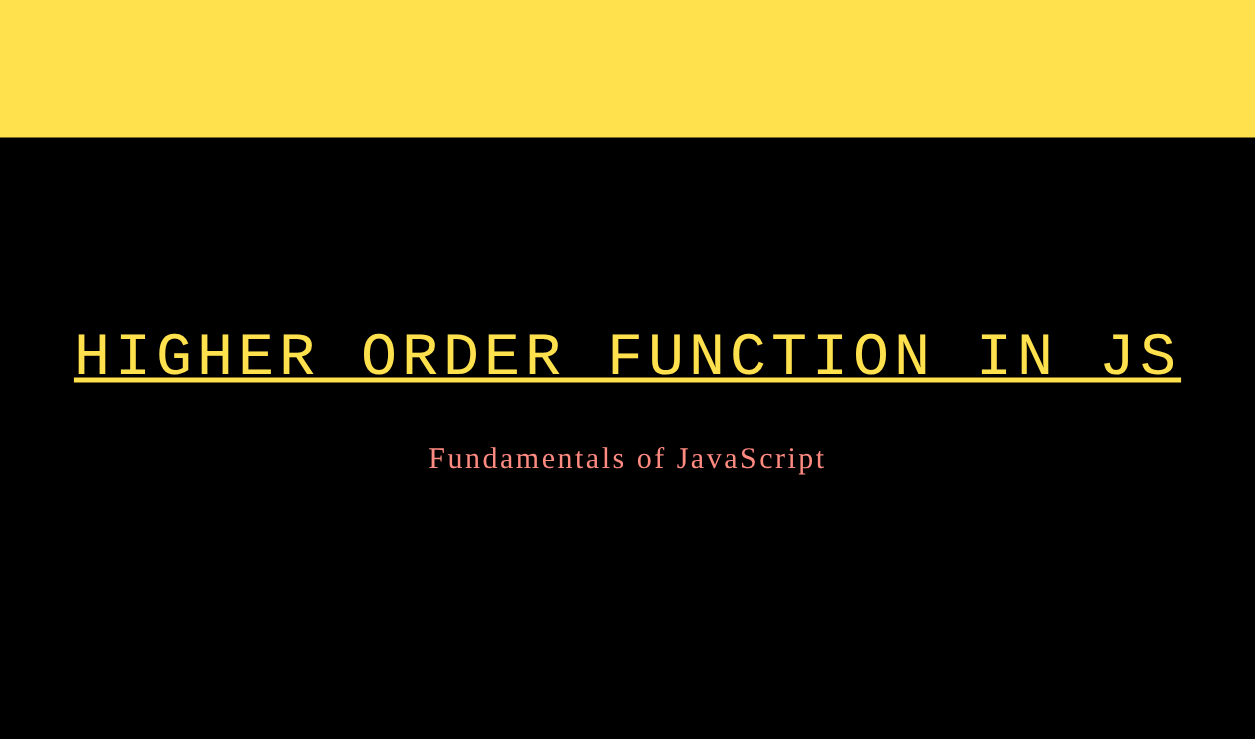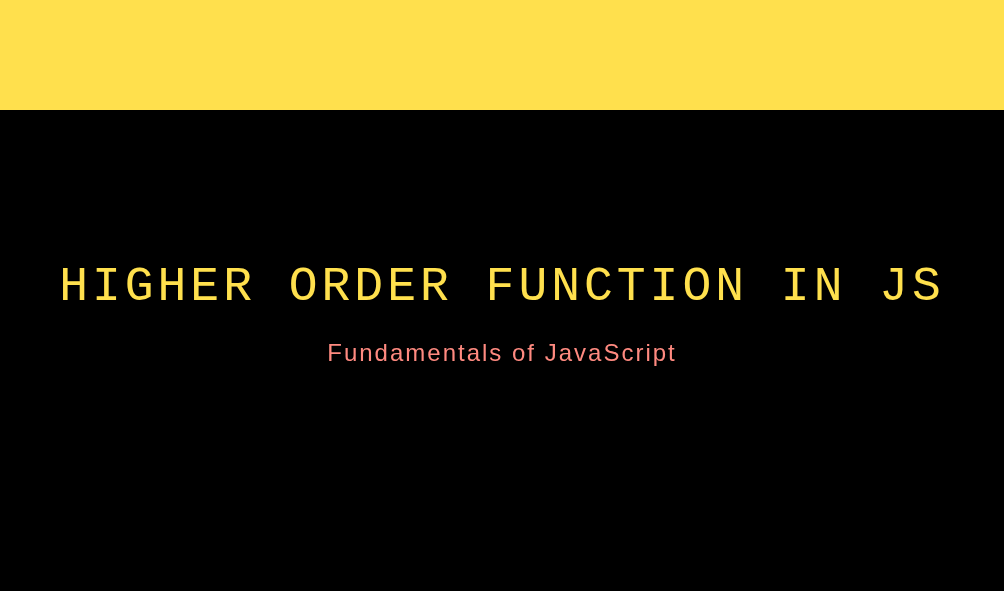--- a/index.html
+++ b/index.html
@@ -27,29 +27,30 @@
       padding-top: 150px;
     }
     .title {
       color: #ffe04d;
       font-size: 48px;
       font-weight: normal;
       letter-spacing: 4px;
       text-align: center;
       font-family: 'Courier New', Courier, monospace;
       text-transform: uppercase;
+      text-decoration: underline;
     }
     .subtitle {
       color: #ff8a80;
       font-size: 24px;
       font-weight: normal;
       letter-spacing: 2px;
       text-align: left;
-      margin-top: 25px;
-      font-family: Liberation Sans, sans-serif;
+      margin-top: 40px;
+      font-family: Liberation Serif, serif;
     }
   </style>
 </head>
 <body>
 
 <div class="top-bar"></div>
 
 <div class="content">
   <h1 class="title">HIGHER ORDER FUNCTION IN JS</h1>
   <p class="subtitle">Fundamentals of JavaScript</p>

